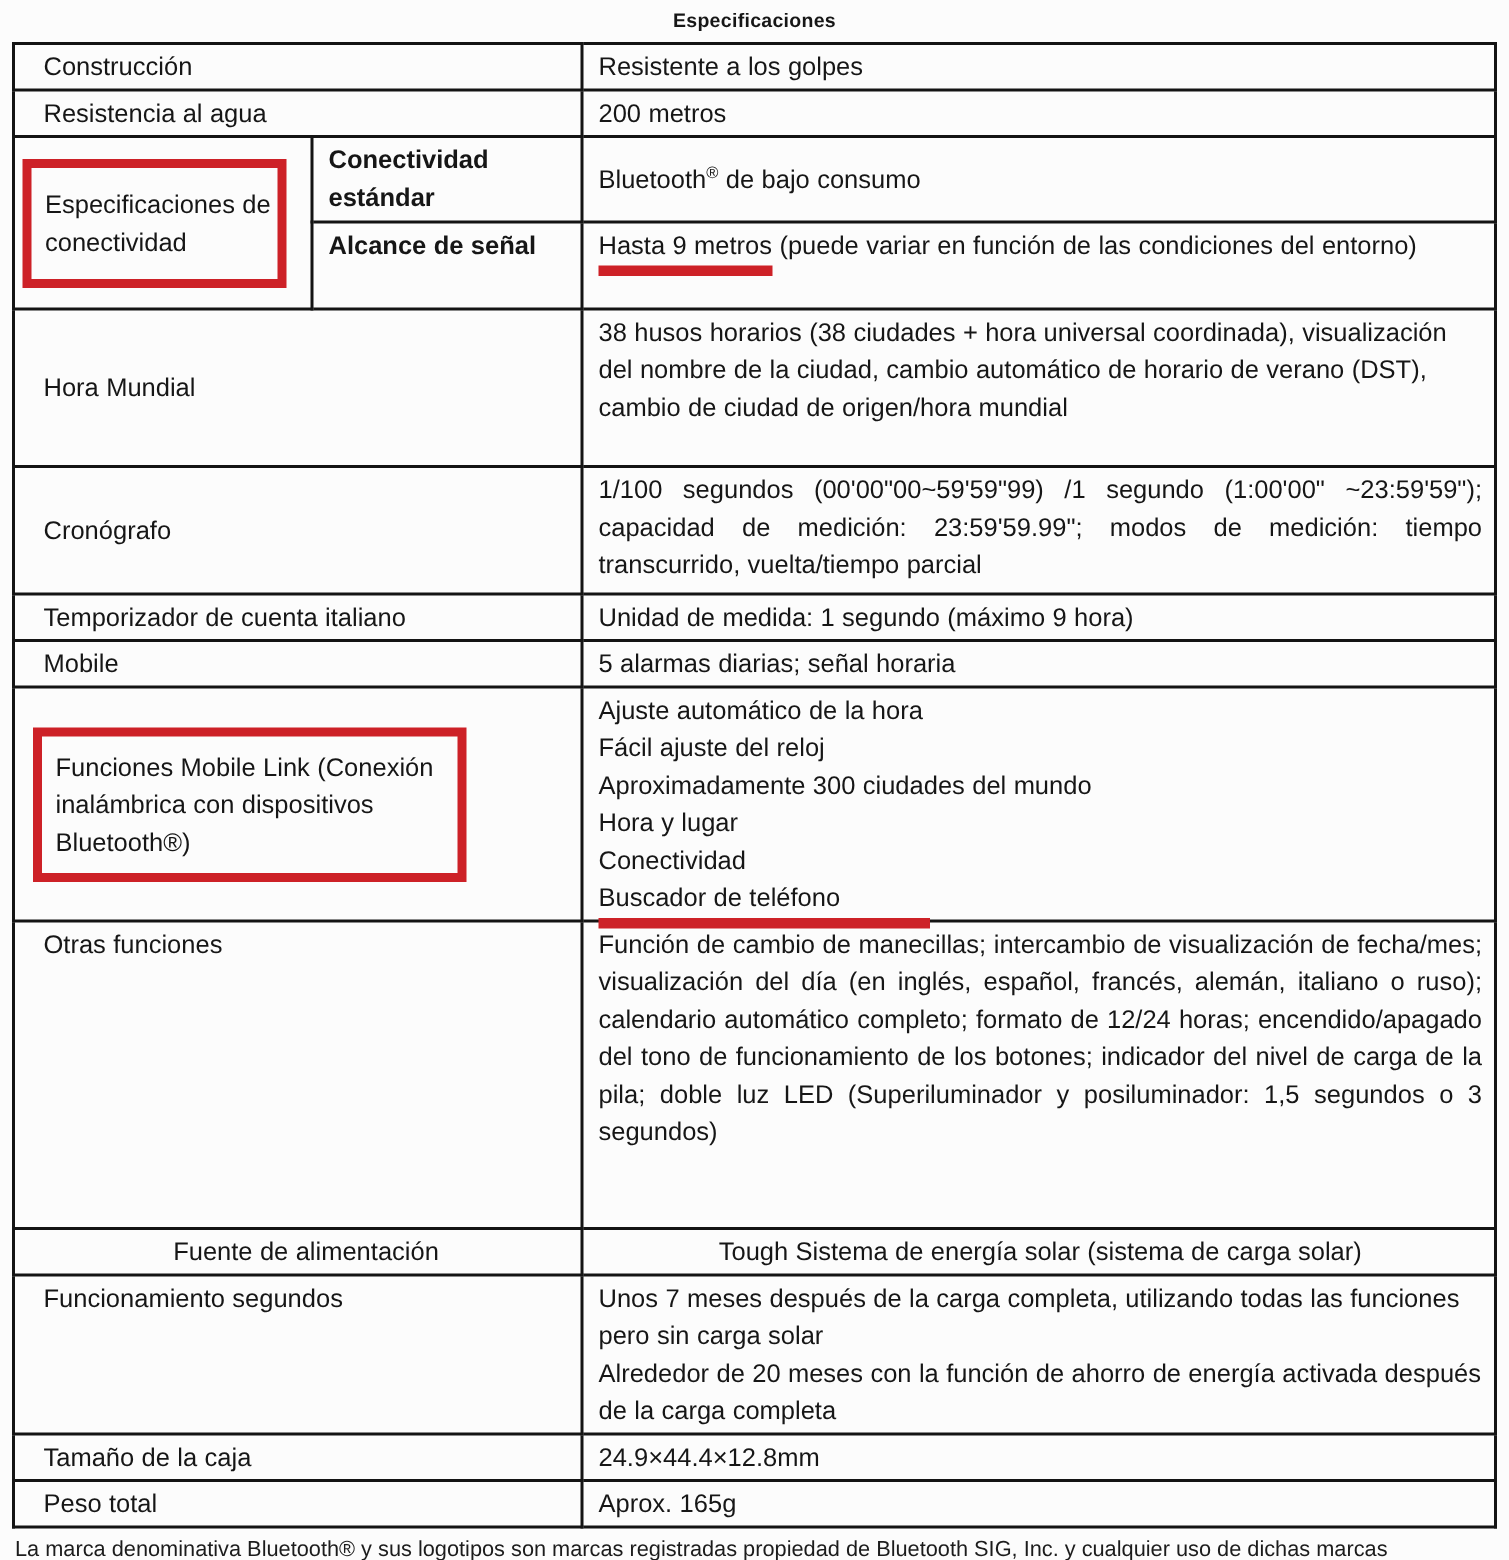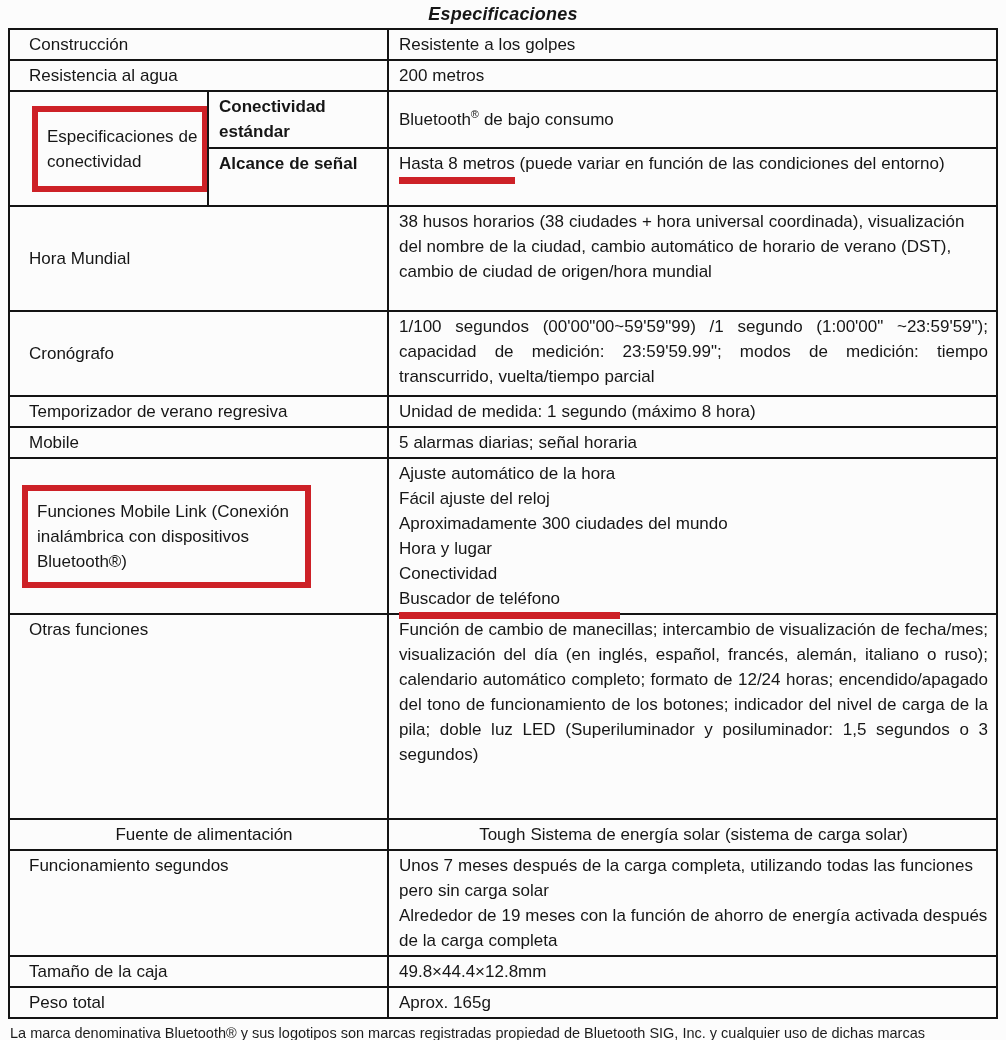--- a/index.html
+++ b/index.html
@@ -8,25 +8,24 @@
   body {
     height:1040px;
     background:#fcfcfc;
     font-family:"Liberation Sans", sans-serif;
     color:var(--ink);
     overflow:hidden;
   }
   .page { position:relative; width:1006px; height:1040px; padding-top:2px; }
   .doc-title {
     text-align:center;
-    font-size:18px;
+    font-size:13px;
     font-weight:bold;
     line-height:24px;
     letter-spacing:.2px;
-    font-style:italic;
   }
   table.spec-table {
     border-collapse:collapse;
     table-layout:fixed;
     width:988px;
     margin:2px 0 0 8px;
   }
   col.c-a { width:199px; }
   col.c-b { width:180px; }
   col.c-c { width:609px; }
@@ -99,45 +98,45 @@
       <td colspan="2" class="label-cell">Construcción</td>
       <td class="val-cell">Resistente a los golpes</td>
     </tr>
 
     <tr class="h28">
       <td colspan="2" class="label-cell">Resistencia al agua</td>
       <td class="val-cell">200 metros</td>
     </tr>
 
     <tr class="h57">
-      <td rowspan="2" class="label-cell" style="padding-left:22px;">
+      <td rowspan="2" class="label-cell" style="padding-left:5px;">
         <span class="red-box"><span>Especificaciones de conectividad</span></span>
       </td>
       <td class="sub-label v-top">Conectividad estándar</td>
       <td class="val-cell"><span>Bluetooth</span><sup>®</sup><span> de bajo consumo</span></td>
     </tr>
 
     <tr class="h58">
       <td class="sub-label v-top">Alcance de señal</td>
-      <td class="val-cell v-top"><span class="red-underline">Hasta 8 metros</span><span> (puede variar en función de las condiciones del entorno)</span></td>
+      <td class="val-cell v-top"><span class="red-underline">Hasta 9 metros</span><span> (puede variar en función de las condiciones del entorno)</span></td>
     </tr>
 
     <tr class="h105">
       <td colspan="2" class="label-cell">Hora Mundial</td>
       <td class="val-cell v-top">38 husos horarios (38 ciudades + hora universal coordinada), visualización del nombre de la ciudad, cambio automático de horario de verano (DST), cambio de ciudad de origen/hora mundial</td>
     </tr>
 
     <tr class="h85">
       <td colspan="2" class="label-cell">Cronógrafo</td>
       <td class="val-cell v-top justify">1/100 segundos (00'00"00~59'59"99) /1 segundo (1:00'00" ~23:59'59"); capacidad de medición: 23:59'59.99"; modos de medición: tiempo transcurrido, vuelta/tiempo parcial</td>
     </tr>
 
     <tr class="h28">
-      <td colspan="2" class="label-cell">Temporizador de verano regresiva</td>
-      <td class="val-cell">Unidad de medida: 1 segundo (máximo 8 hora)</td>
+      <td colspan="2" class="label-cell">Temporizador de cuenta italiano</td>
+      <td class="val-cell">Unidad de medida: 1 segundo (máximo 9 hora)</td>
     </tr>
 
     <tr class="h28">
       <td colspan="2" class="label-cell">Mobile</td>
       <td class="val-cell">5 alarmas diarias; señal horaria</td>
     </tr>
 
     <tr class="h147">
       <td colspan="2" class="label-cell" style="padding-left:19px;">
         <span class="red-box wide"><span>Funciones Mobile Link (Conexión inalámbrica con dispositivos Bluetooth®)</span></span>
@@ -159,27 +158,27 @@
 
     <tr class="h30">
       <td colspan="2" class="label-cell">Fuente de alimentación</td>
       <td class="val-cell">Tough Sistema de energía solar (sistema de carga solar)</td>
     </tr>
 
     <tr class="h103">
       <td colspan="2" class="label-cell v-top">Funcionamiento segundos</td>
       <td class="val-cell v-top">
         <div>Unos 7 meses después de la carga completa, utilizando todas las funciones pero sin carga solar</div>
-        <div>Alrededor de 19 meses con la función de ahorro de energía activada después de la carga completa</div>
+        <div>Alrededor de 20 meses con la función de ahorro de energía activada después de la carga completa</div>
       </td>
     </tr>
 
     <tr class="h29">
       <td colspan="2" class="label-cell">Tamaño de la caja</td>
-      <td class="val-cell">49.8×44.4×12.8mm</td>
+      <td class="val-cell">24.9×44.4×12.8mm</td>
     </tr>
 
     <tr class="h27">
       <td colspan="2" class="label-cell">Peso total</td>
       <td class="val-cell">Aprox. 165g</td>
     </tr>
 
   </tbody>
     </table>
 

